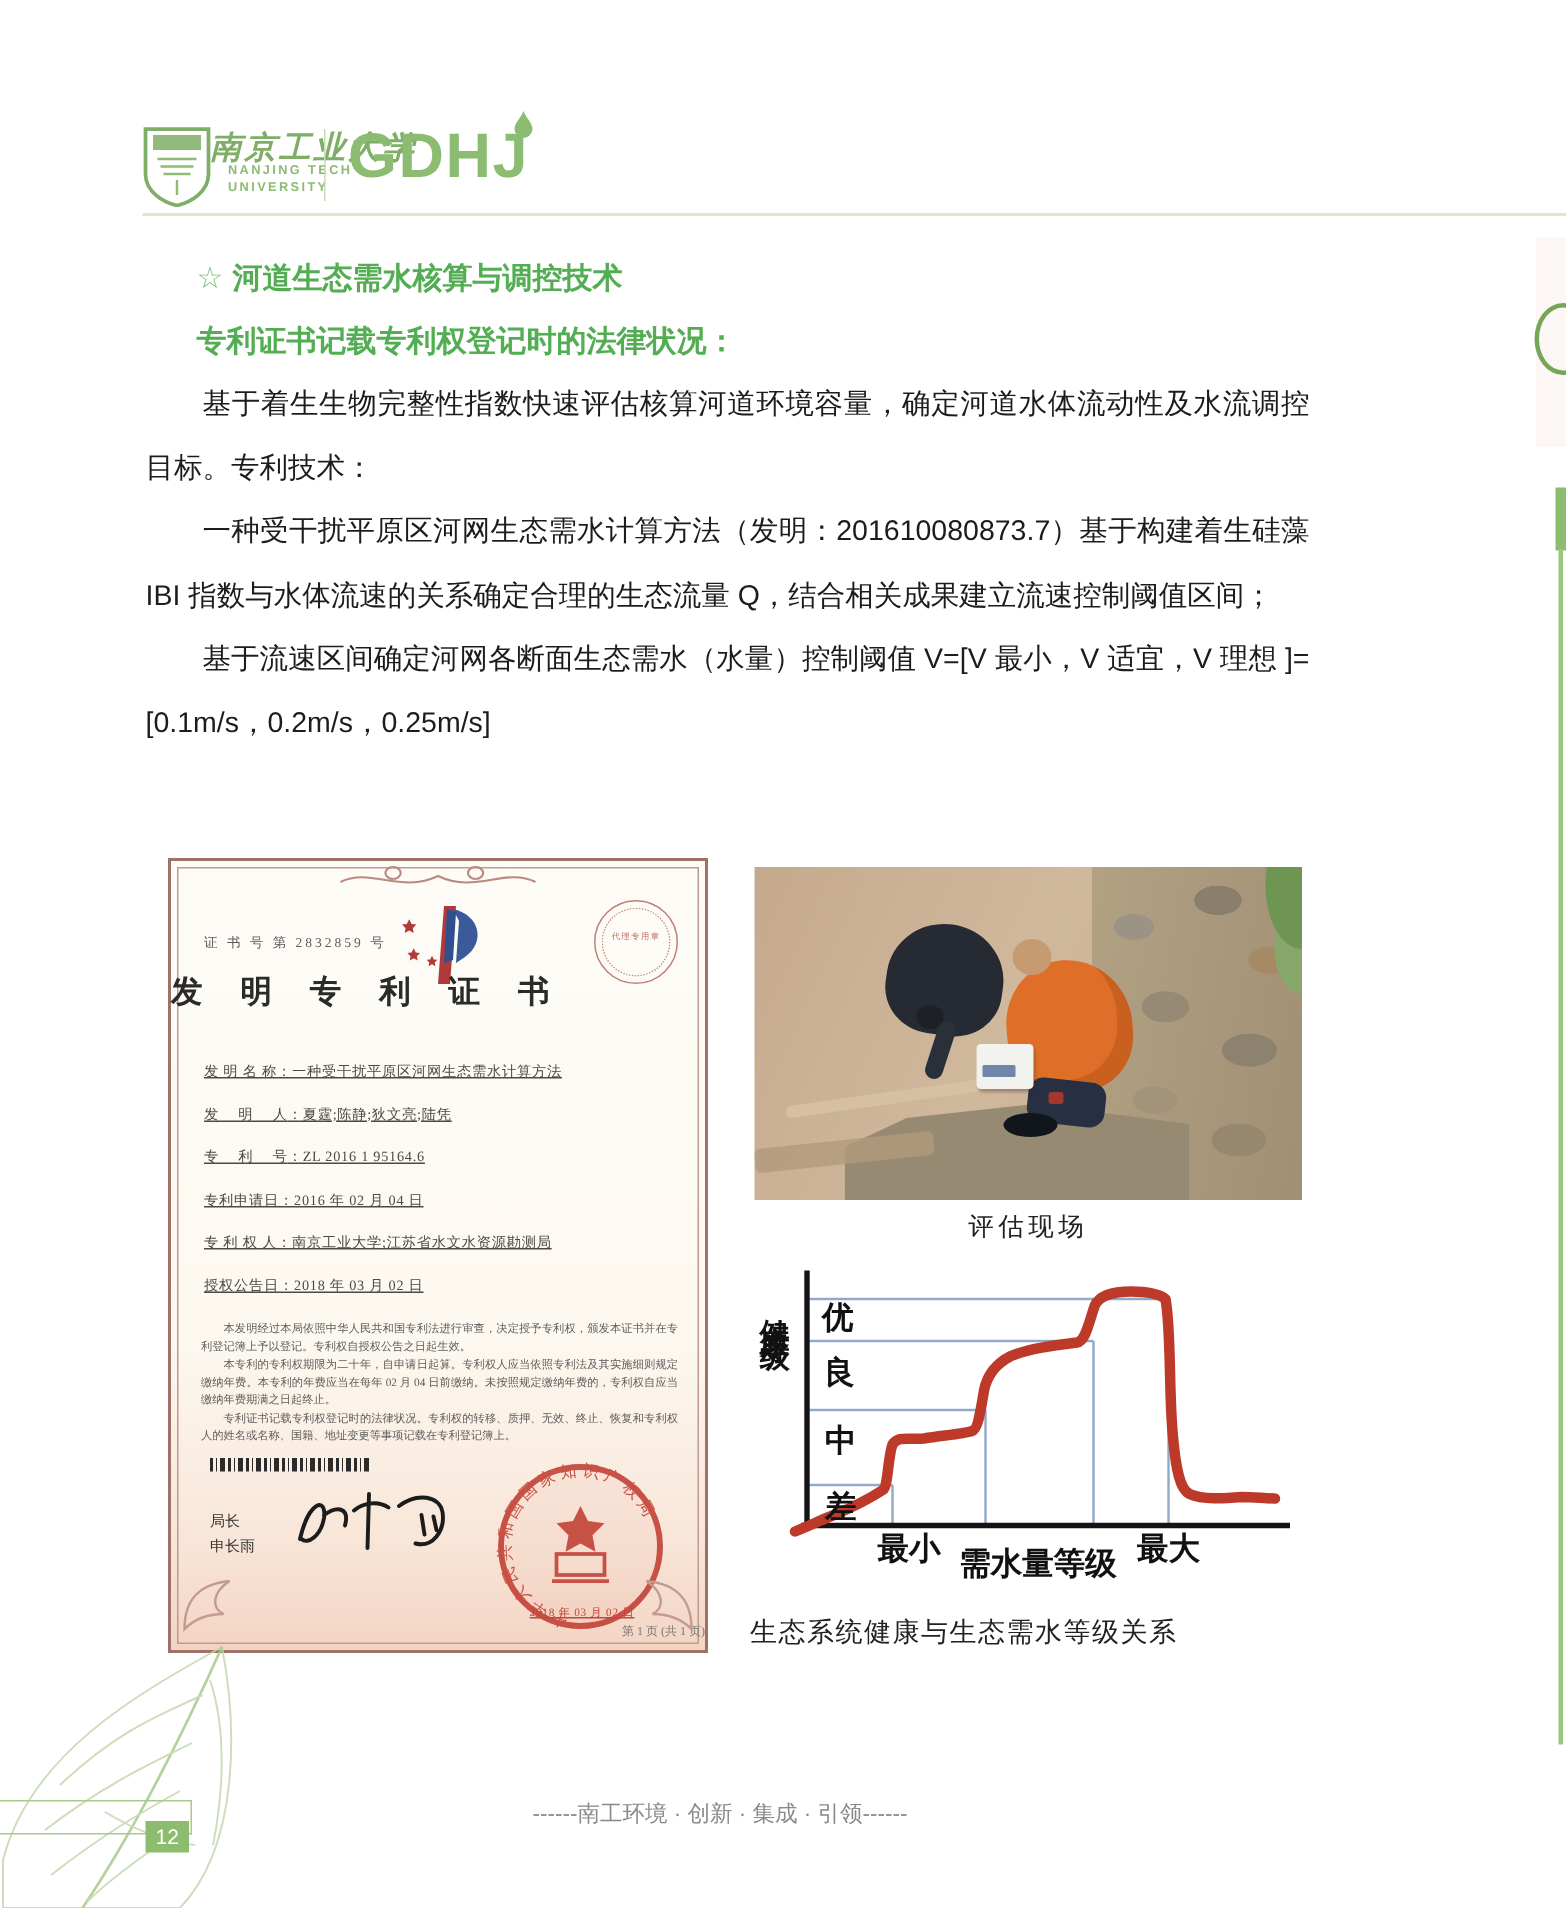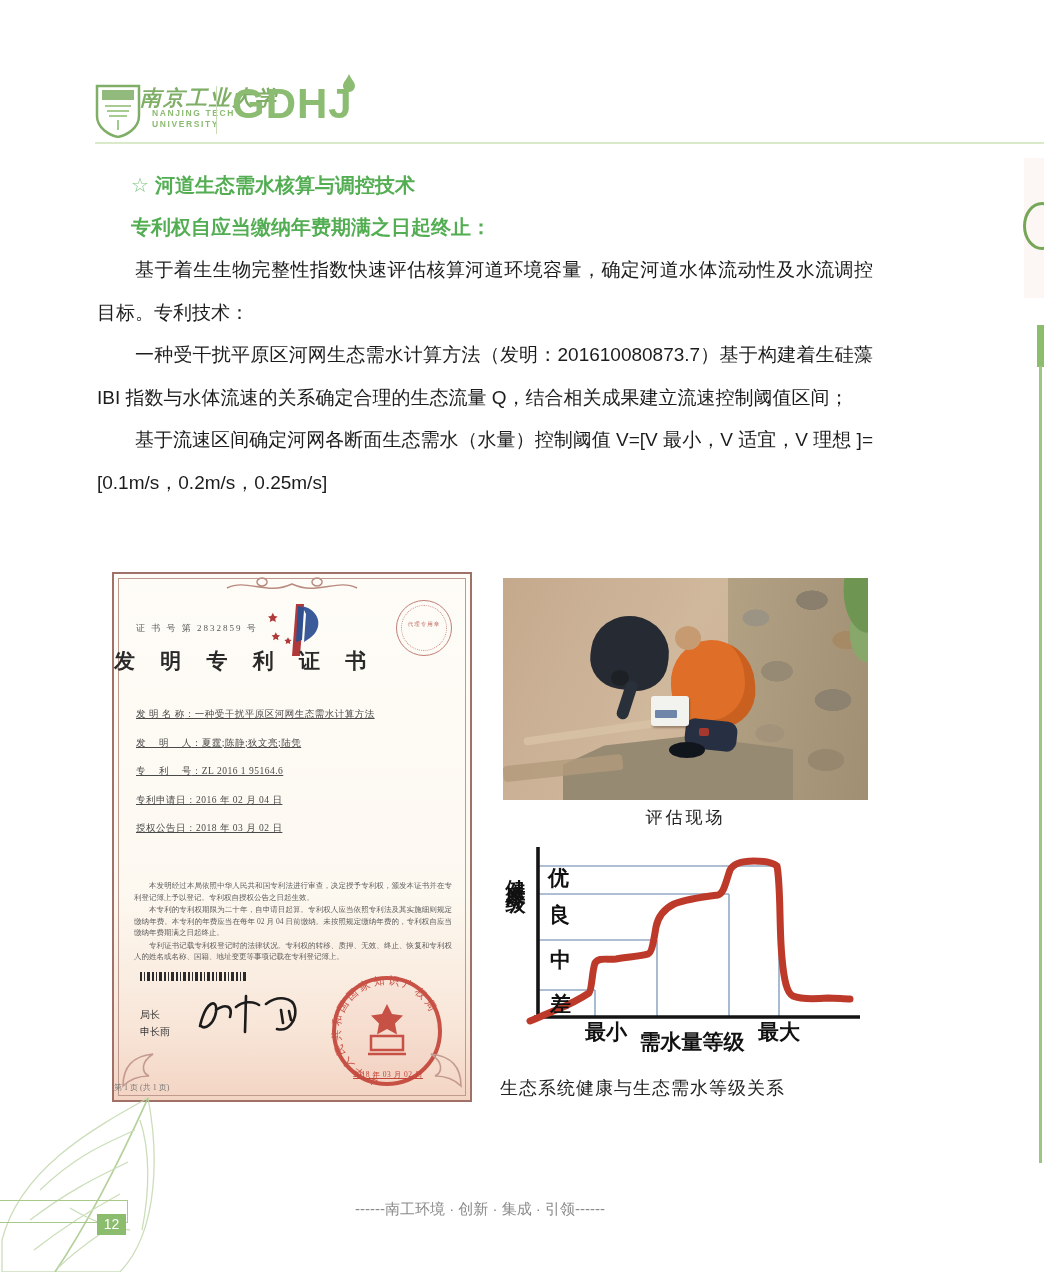--- a/index.html
+++ b/index.html
@@ -50,21 +50,21 @@
   .cert-legal p{margin:0 0 1px 0;text-indent:2em;}
   .barcode{position:absolute;left:26px;top:398px;width:108px;height:9px;
            background:repeating-linear-gradient(90deg,#2b2b2b 0 2px,transparent 2px 4px,
            #2b2b2b 4px 5px,transparent 5px 7px,#2b2b2b 7px 10px,transparent 10px 12px);}
   .director{position:absolute;left:26px;top:432px;font-size:10px;color:#333;line-height:17px;}
   .cert-stamp{position:absolute;right:18px;top:26px;width:54px;height:54px;border-radius:50%;
               border:1.5px solid #c08078;}
   .cert-stamp .ring{position:absolute;inset:4px;border-radius:50%;border:1.5px dotted #c98d85;}
   .cert-stamp .mid{position:absolute;left:0;right:0;top:20px;text-align:center;font-size:5.5px;
                    color:#bf6a5f;letter-spacing:1px;}
-  .cert-page{position:absolute;left:0;right:0;top:508px;text-align:left;font-size:8px;color:#777;}
+  .cert-page{position:absolute;left:0;right:0;top:508px;text-align:right;font-size:8px;color:#777;}
   .seal-date{position:absolute;left:218px;top:496px;width:112px;text-align:center;font-size:7.5px;
              color:#c4453a;letter-spacing:.5px;text-decoration:underline;}
 
   
   .photo{position:absolute;left:503px;top:578px;width:365px;height:222px;overflow:hidden;
          background:linear-gradient(115deg,#c5a98d 0%,#d0b89d 45%,#c7ab8d 100%);}
   .photo .rocks{position:absolute;right:0;top:0;width:140px;height:100%;
       background:
         radial-gradient(22px 14px at 20% 18%,#9b9484 60%,transparent 62%),
         radial-gradient(26px 16px at 60% 10%,#8a7f6c 60%,transparent 62%),
@@ -144,21 +144,21 @@
   <div class="header-rule"></div>
 
   <div class="edge-tint"></div>
   <div class="edge-arc"></div>
   <div class="edge-bar-thick"></div>
   <div class="edge-bar-thin"></div>
 
   <div class="sec-title">
     <span class="star">☆</span><span>河道生态需水核算与调控技术</span>
   </div>
-  <div class="sub-title">专利权自应当缴纳年费期满之日起终止：</div>
+  <div class="sub-title">专利证书记载专利权登记时的法律状况：</div>
 
   <div class="body-text">
     <p>基于着生生物完整性指数快速评估核算河道环境容量，确定河道水体流动性及水流调控目标。专利技术：</p>
     <p>一种受干扰平原区河网生态需水计算方法（发明：201610080873.7）基于构建着生硅藻 IBI 指数与水体流速的关系确定合理的生态流量 Q，结合相关成果建立流速控制阈值区间；</p>
     <p>基于流速区间确定河网各断面生态需水（水量）控制阈值 V=[V 最小，V 适宜，V 理想 ]=[0.1m/s，0.2m/s，0.25m/s]</p>
   </div>
 
   <div class="cert">
     <div class="cert-inner"></div>
 
@@ -184,20 +184,21 @@
       </g>
     </svg>
 
     <div class="cert-title">发 明 专 利 证 书</div>
 
     <div class="cert-fields">
       <div class="row"><span>发 明 名 称</span><span>：一种受干扰平原区河网生态需水计算方法</span></div>
       <div class="row"><span>发　 明　 人</span><span>：夏霆;陈静;狄文亮;陆凭</span></div>
       <div class="row"><span>专　 利　 号</span><span>：ZL 2016 1 95164.6</span></div>
       <div class="row"><span>专利申请日</span><span>：2016 年 02 月 04 日</span></div>
+      <div class="row"><span>专 利 权 人</span><span>：南京工业大学;江苏省水文水资源勘测局</span></div>
       <div class="row"><span>授权公告日</span><span>：2018 年 03 月 02 日</span></div>
     </div>
 
     <div class="cert-legal">
       <p>本发明经过本局依照中华人民共和国专利法进行审查，决定授予专利权，颁发本证书并在专利登记簿上予以登记。专利权自授权公告之日起生效。</p>
       <p>本专利的专利权期限为二十年，自申请日起算。专利权人应当依照专利法及其实施细则规定缴纳年费。本专利的年费应当在每年 02 月 04 日前缴纳。未按照规定缴纳年费的，专利权自应当缴纳年费期满之日起终止。</p>
       <p>专利证书记载专利权登记时的法律状况。专利权的转移、质押、无效、终止、恢复和专利权人的姓名或名称、国籍、地址变更等事项记载在专利登记簿上。</p>
     </div>
 
     <div class="barcode"></div>

